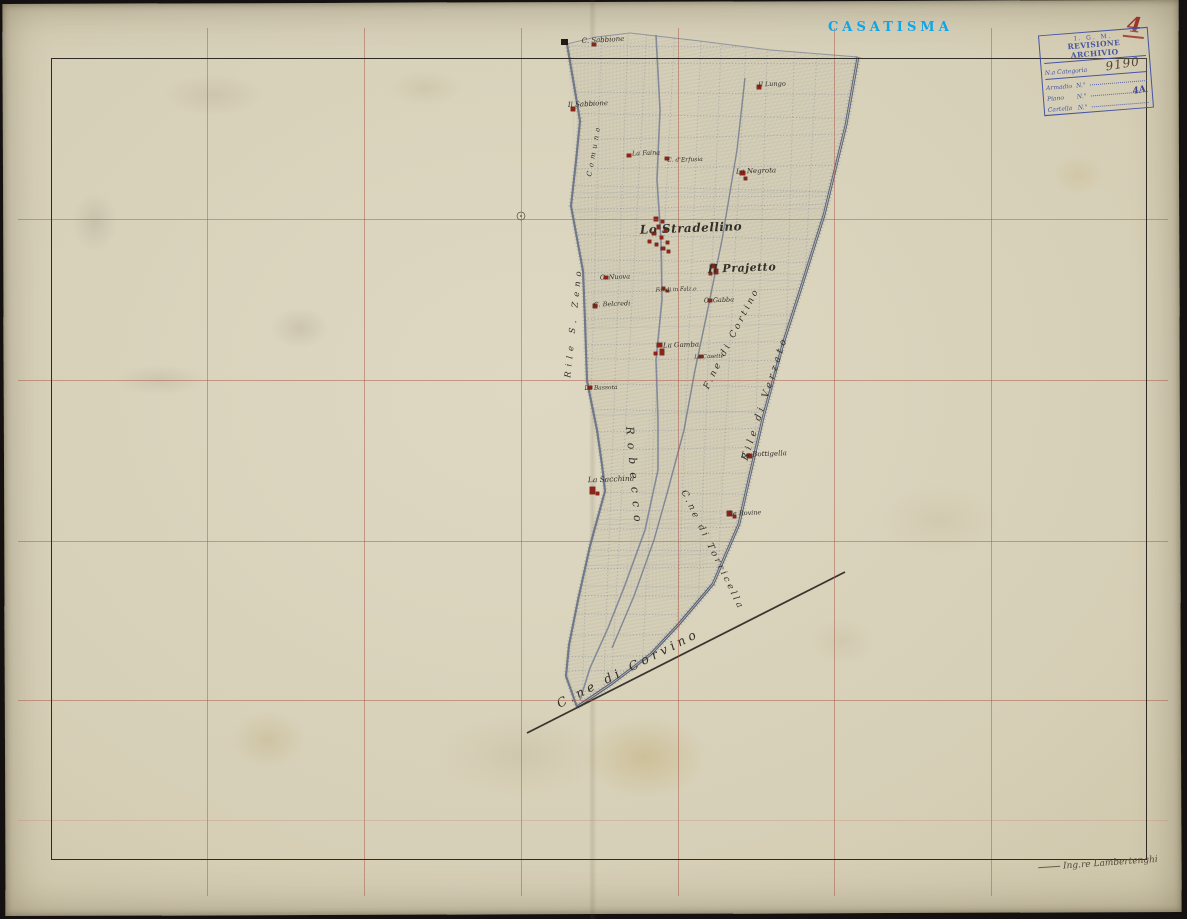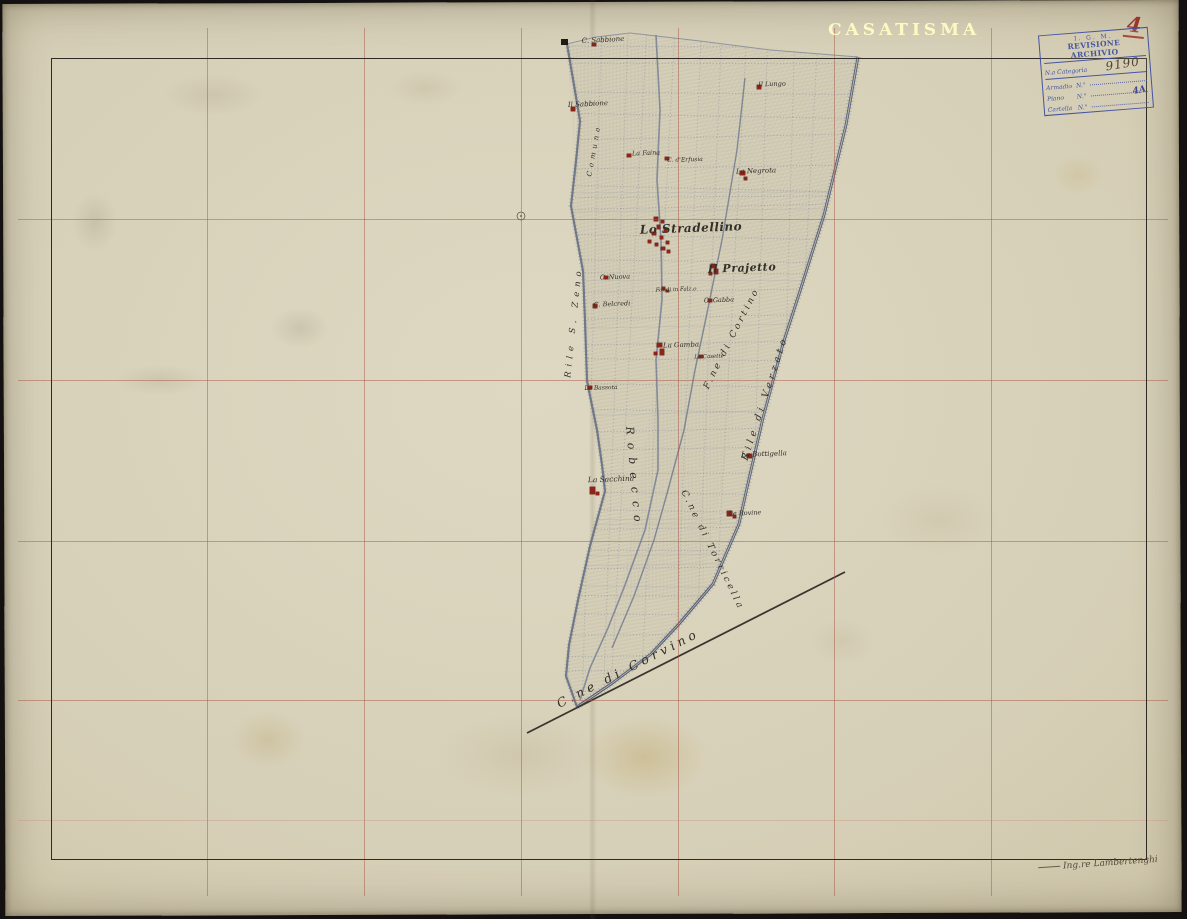--- a/index.html
+++ b/index.html
@@ -24,22 +24,22 @@
       radial-gradient(34px 22px at 763px 60px, rgba(170,150,90,.16), rgba(170,150,90,0) 70%),
       radial-gradient(120px 60px at 520px 755px, rgba(150,130,80,.13), rgba(150,130,80,0) 70%),
       radial-gradient(46px 34px at 842px 641px, rgba(150,132,88,.12), rgba(150,132,88,0) 70%);}
   #crease{position:absolute;left:0;top:0;width:100%;height:100%;pointer-events:none;
     background:linear-gradient(90deg, rgba(0,0,0,0) 589px, rgba(100,88,60,.16) 592px, rgba(0,0,0,0) 597px);}
   
   .gv{position:absolute;top:28px;height:868px;width:1px;}
   .gh{position:absolute;left:18px;width:1150px;height:1px;}
   #frame{position:absolute;border:1.6px solid #2e2a24;box-sizing:border-box;}
   
-  #page-title{position:absolute;left:828px;top:19px;font-weight:bold;font-size:17px;
-              letter-spacing:4px;color:#fef9c3;}
+  #page-title{position:absolute;left:828px;top:19px;font-weight:bold;font-size:13px;
+              letter-spacing:4px;color:#0ea5e9;}
   #sheet-number{position:absolute;left:1124px;top:13px;font-size:21px;font-style:italic;font-weight:bold;
               color:#9d3527;border-bottom:2px solid #9d3527;padding:0 3px 0 3px;transform:rotate(6deg);line-height:1.1;}
   #stamp{position:absolute;left:1041px;top:31px;width:110px;border:1.7px solid #3c4da0;
          color:#3c4da0;transform:rotate(-4.5deg);padding:1px 3px 2px 3px;box-sizing:border-box;opacity:.93;
          background:rgba(215,208,185,.15);}
   #stamp .s-agency{text-align:center;font-size:6px;letter-spacing:2px;line-height:7px;}
   #stamp .s-title{text-align:center;font-size:7.5px;font-weight:bold;letter-spacing:.4px;line-height:9px;
                   border-bottom:1px solid #3c4da0;padding-bottom:1px;}
   #stamp .s-cat{position:relative;font-size:6px;font-style:italic;height:15px;line-height:17px;
                 border-bottom:1px solid #3c4da0;}

